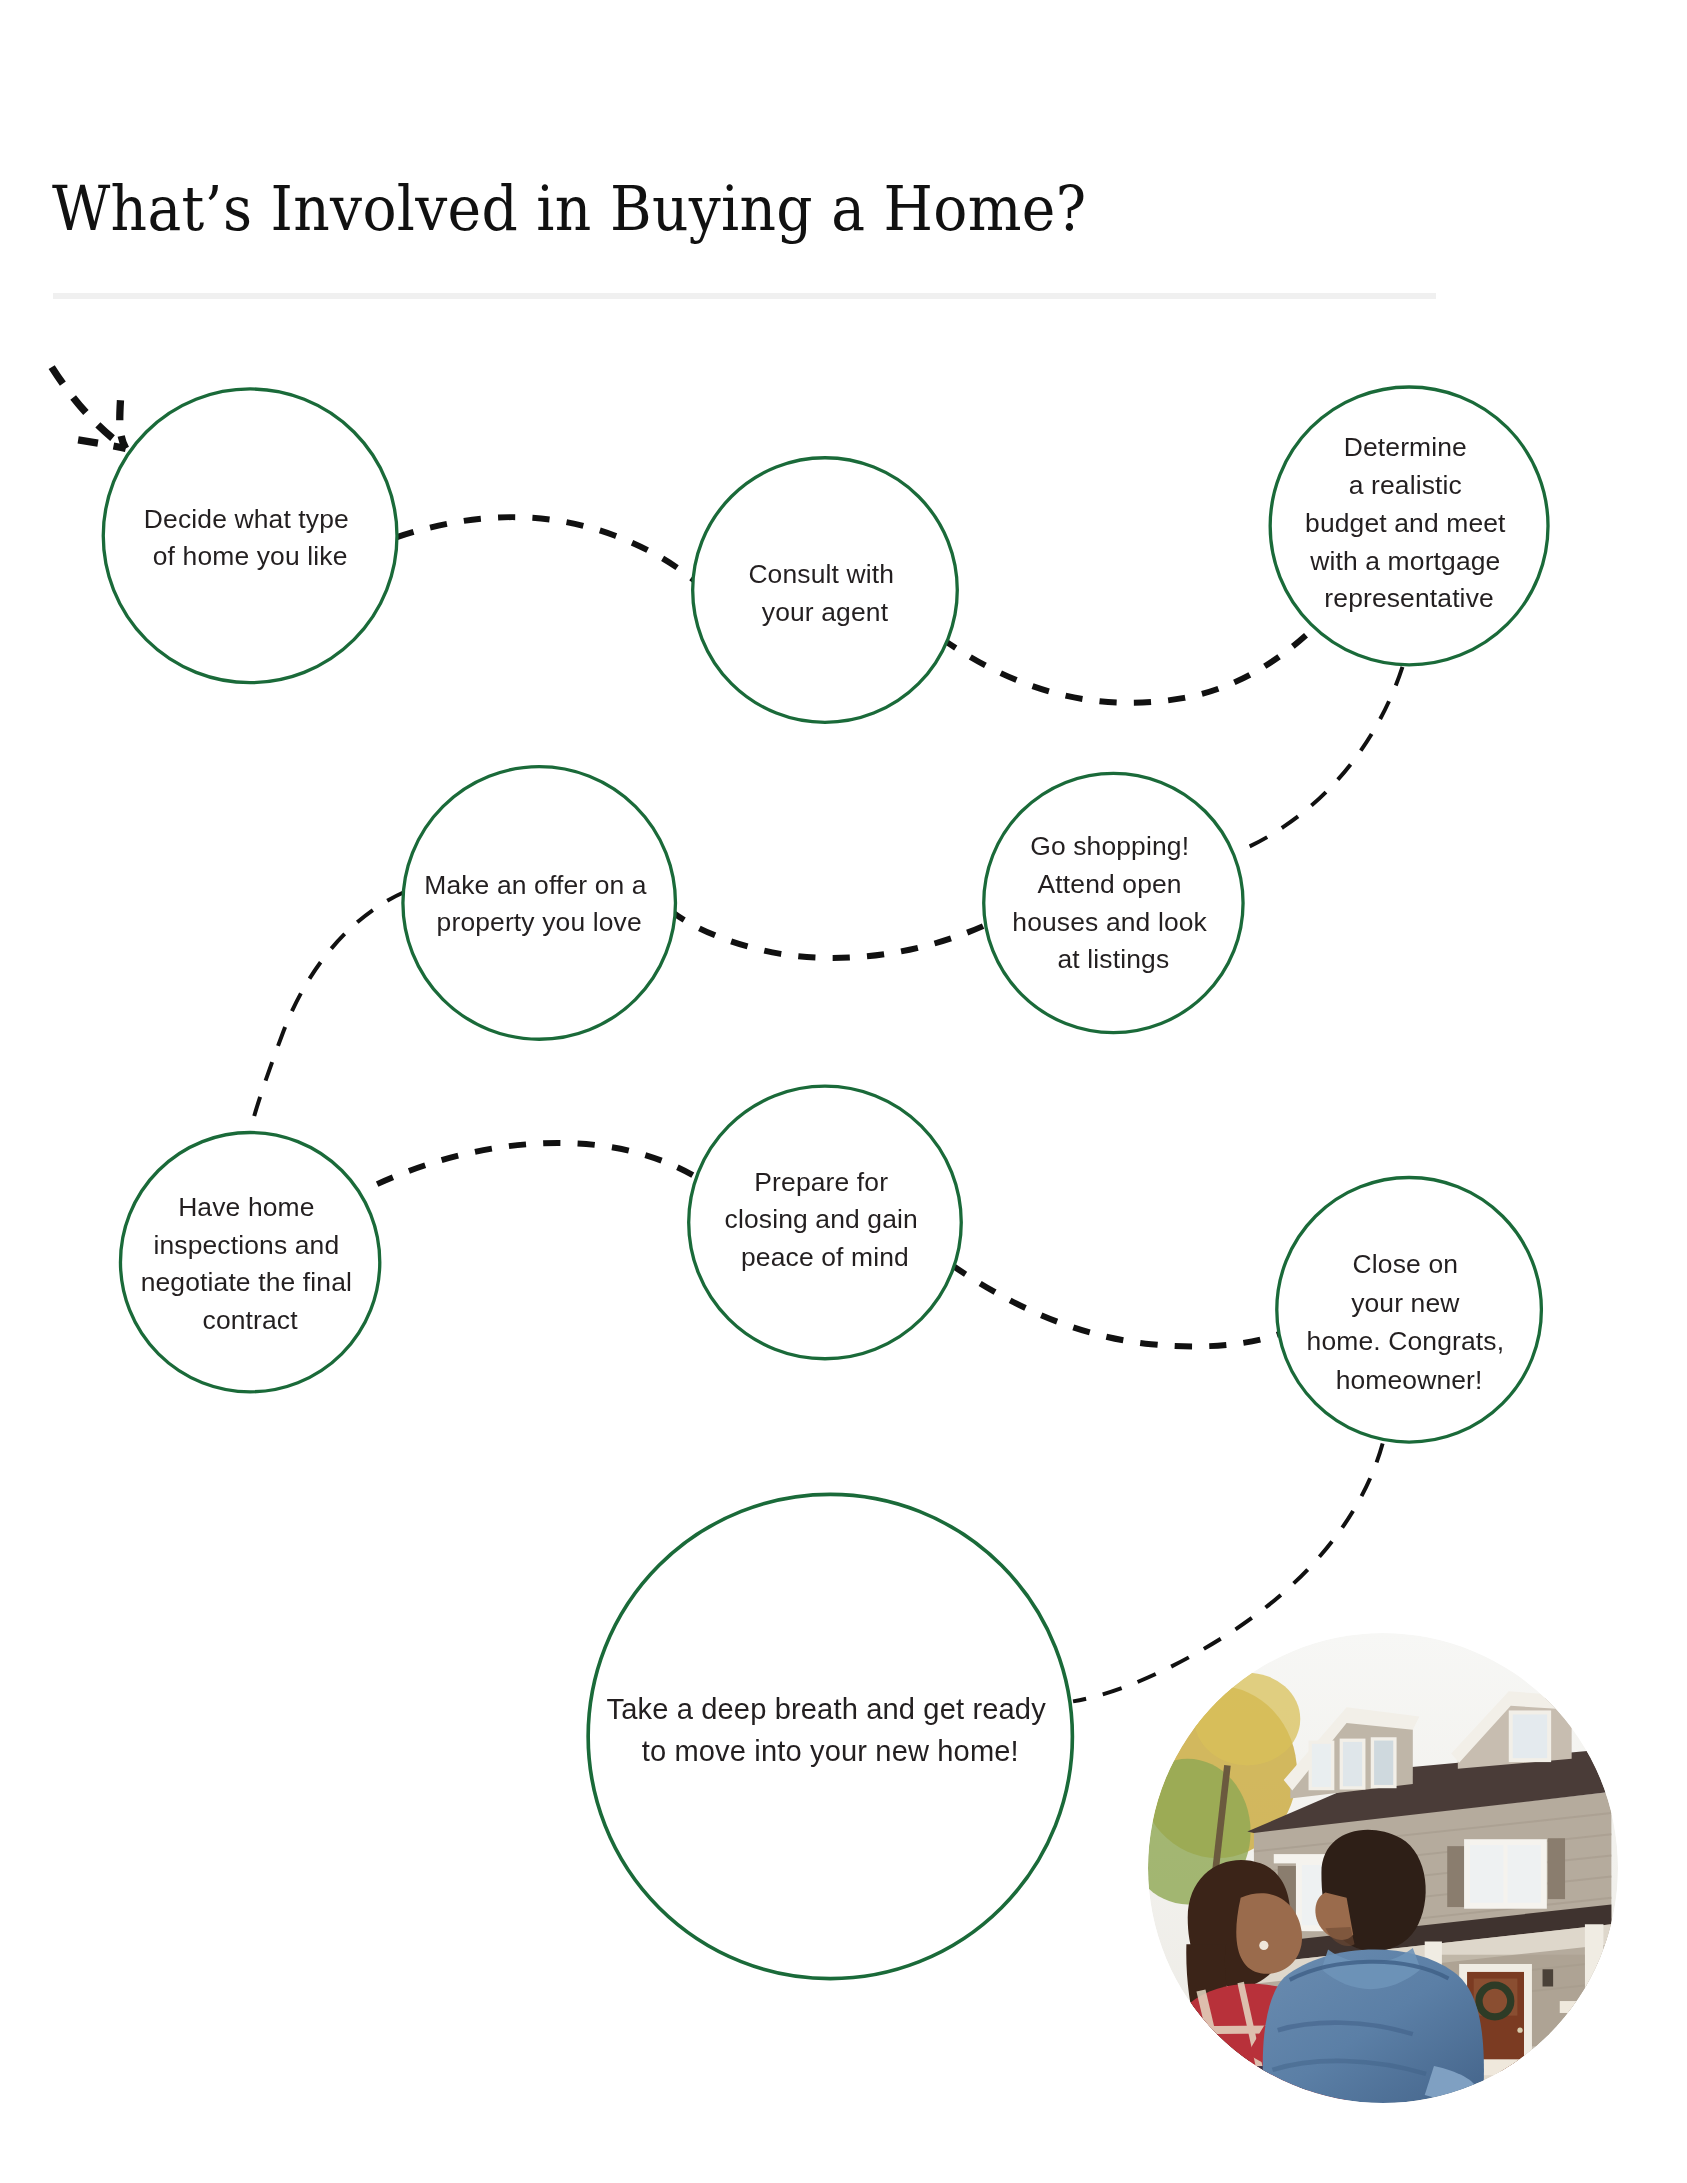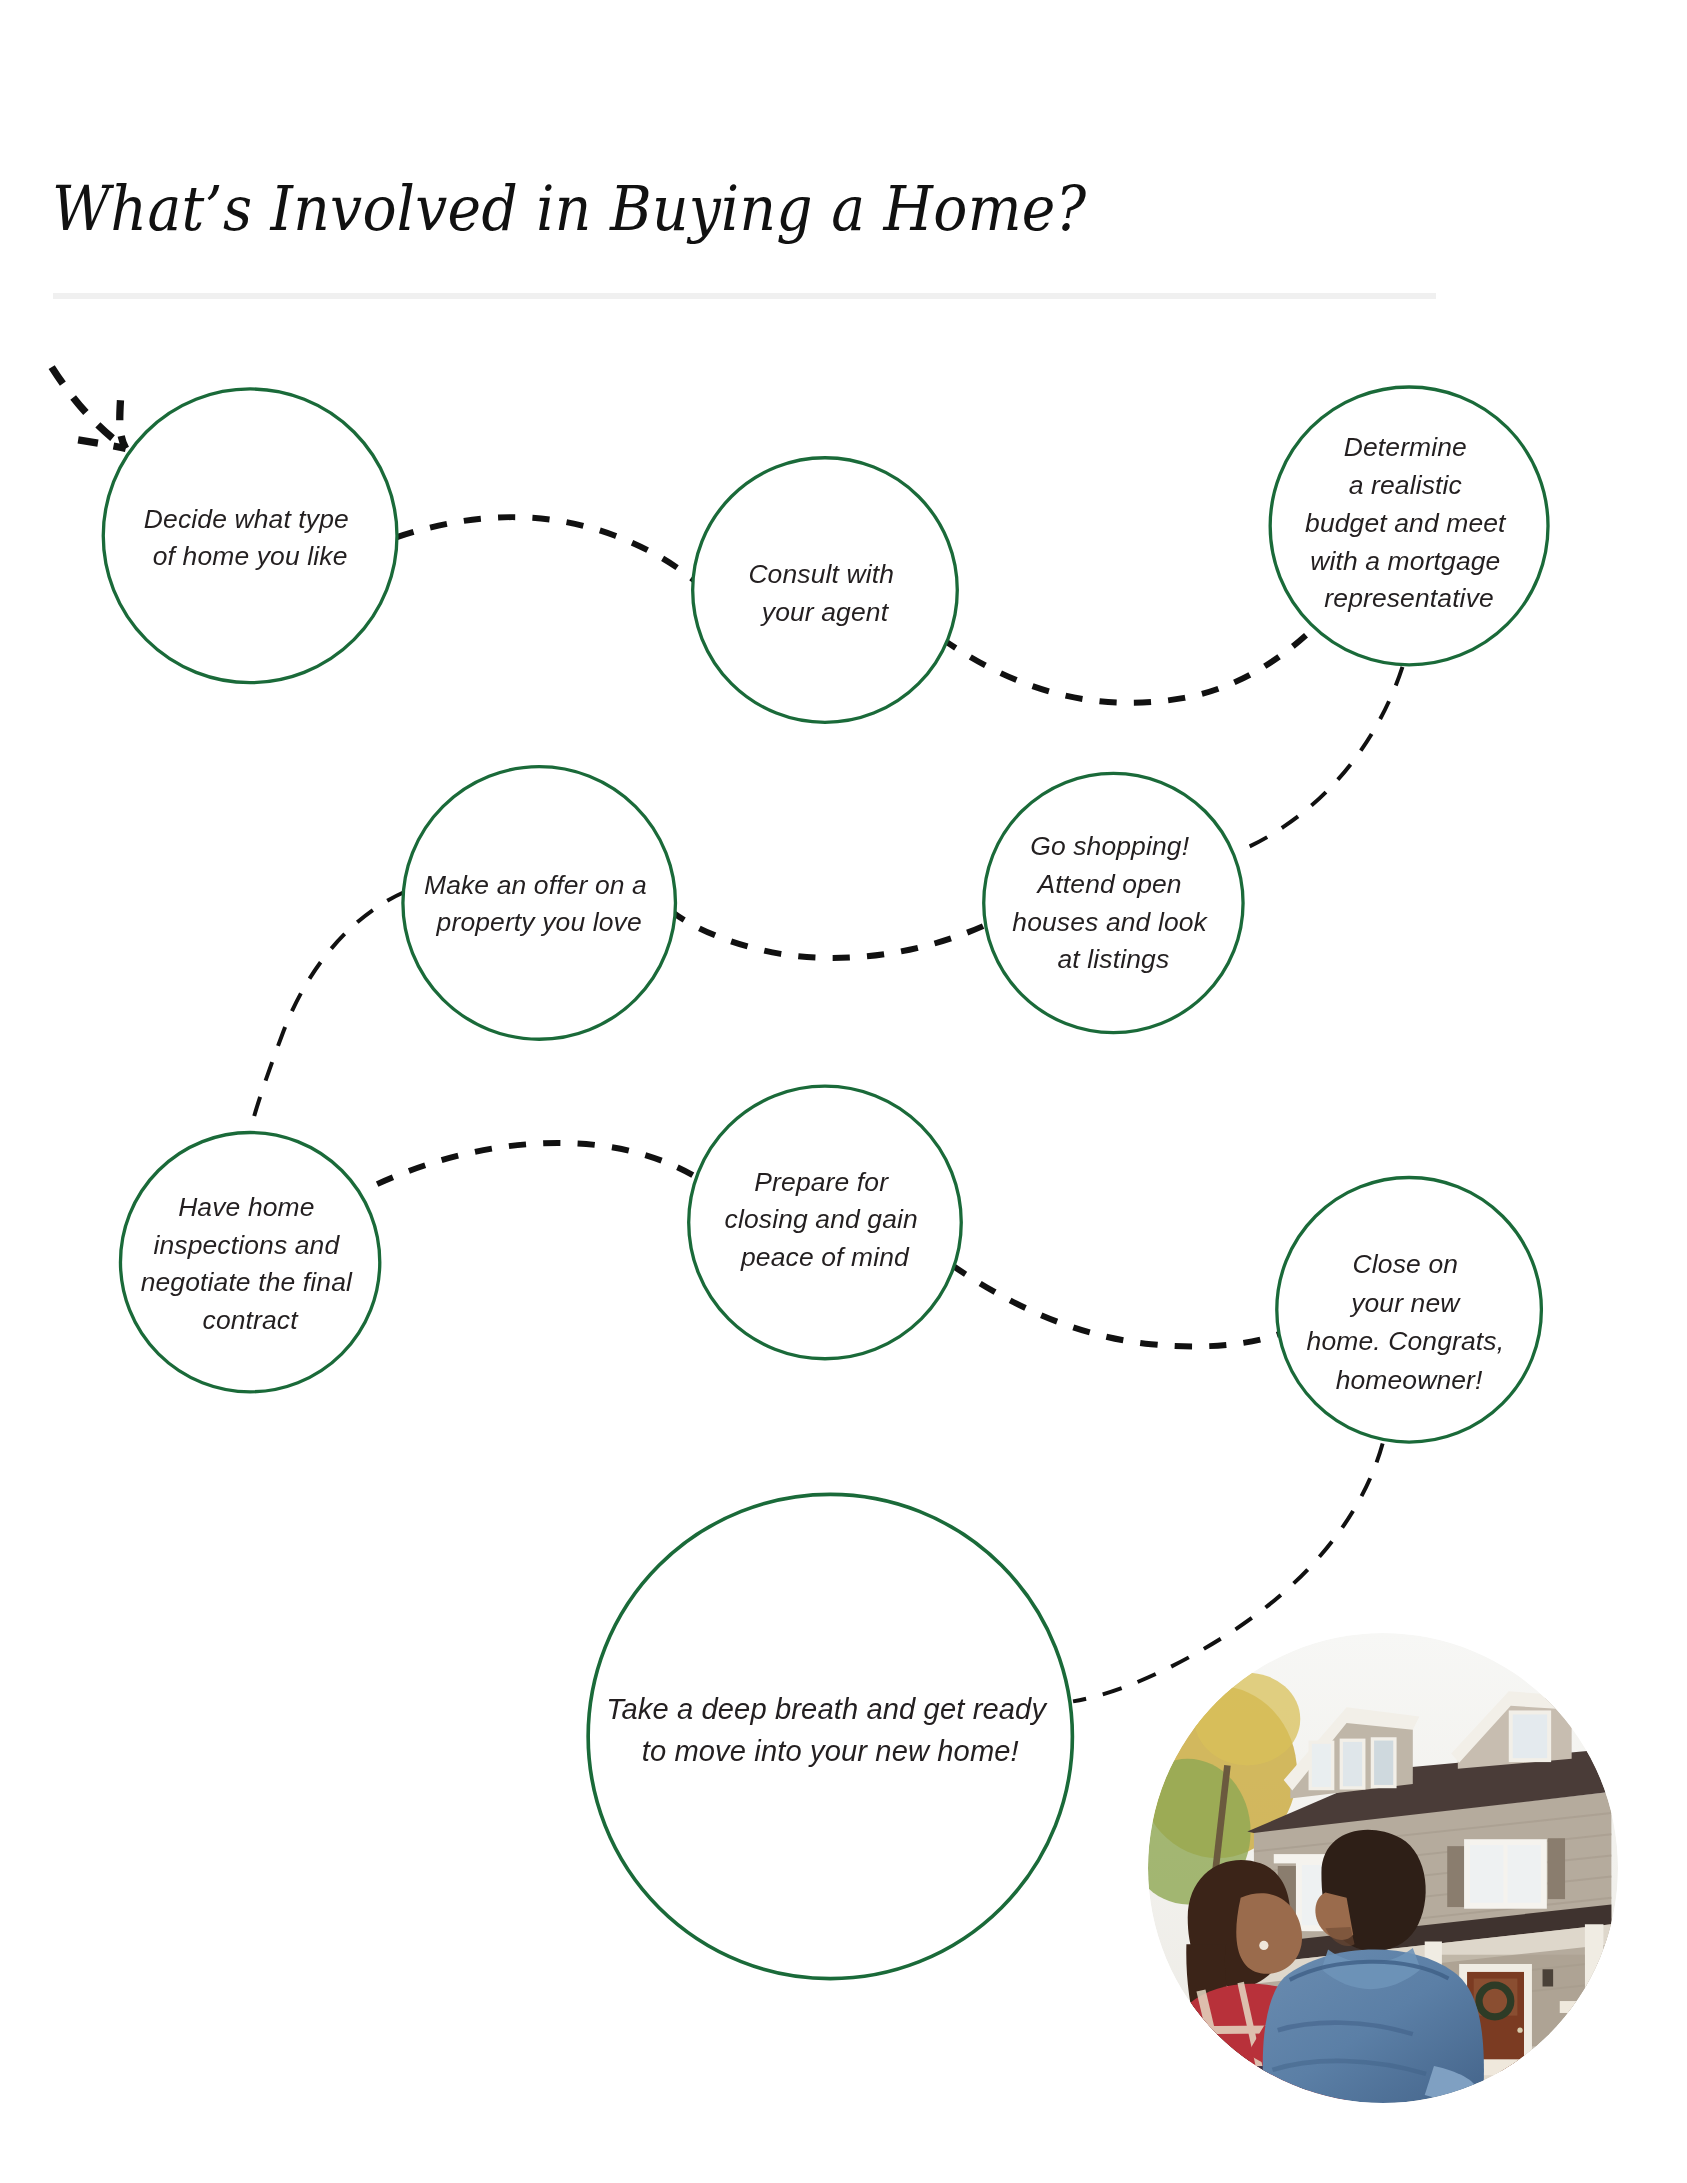--- a/index.html
+++ b/index.html
@@ -4,21 +4,21 @@
 <title>What's Involved in Buying a Home?</title>
 <style>
   html,body{margin:0;padding:0;background:#ffffff;}
   body{
     width:1687px;height:2183px;
     font-family:"Liberation Sans", sans-serif;
     color:#231f20;
     overflow:hidden;
     position:relative;
   }
-  .page{position:relative;width:1687px;height:2150px;background:#fff;font-style:italic;}
+  .page{position:relative;width:1687px;height:2150px;background:#fff;}
 
   
   .title{
     position:absolute;
     left:52px; top:136px;
     font-family:"DejaVu Serif", serif;
     font-size:61px;
     font-weight:400;
     letter-spacing:0.3px;
     color:#111111;

